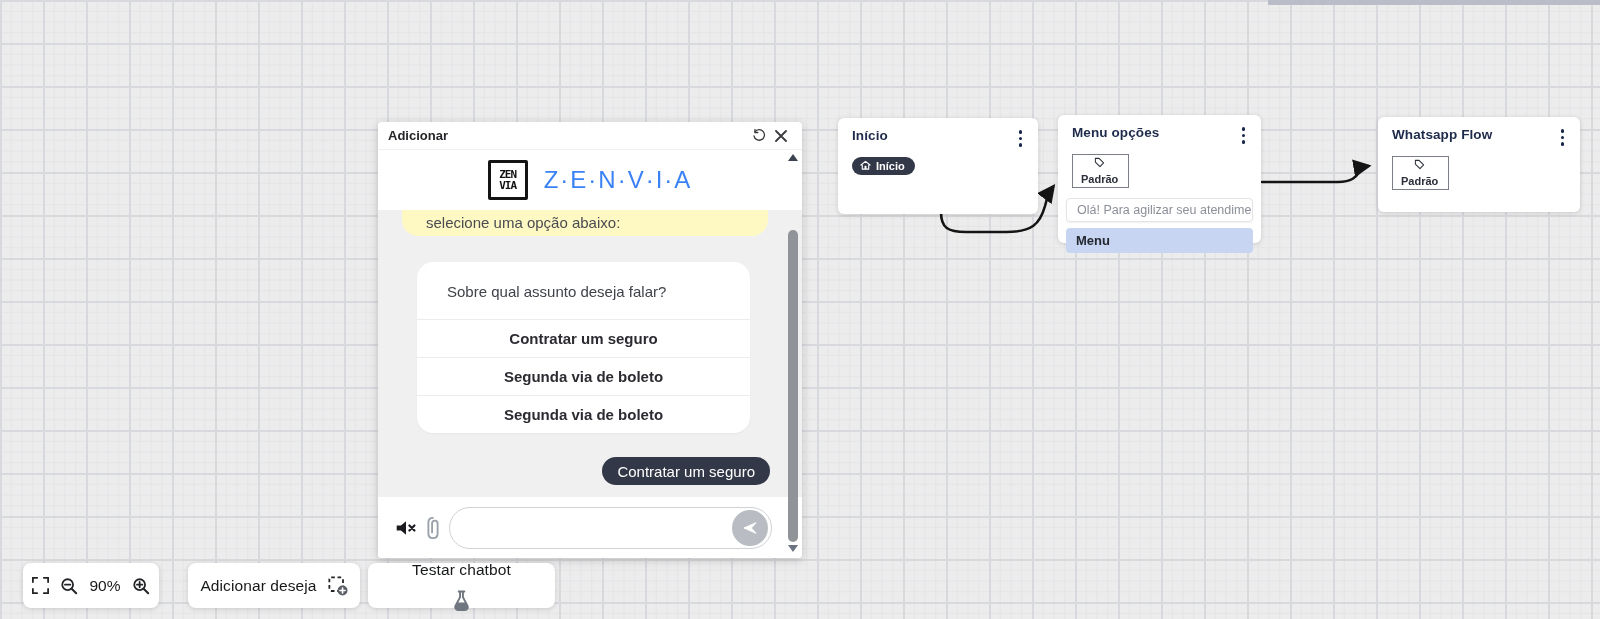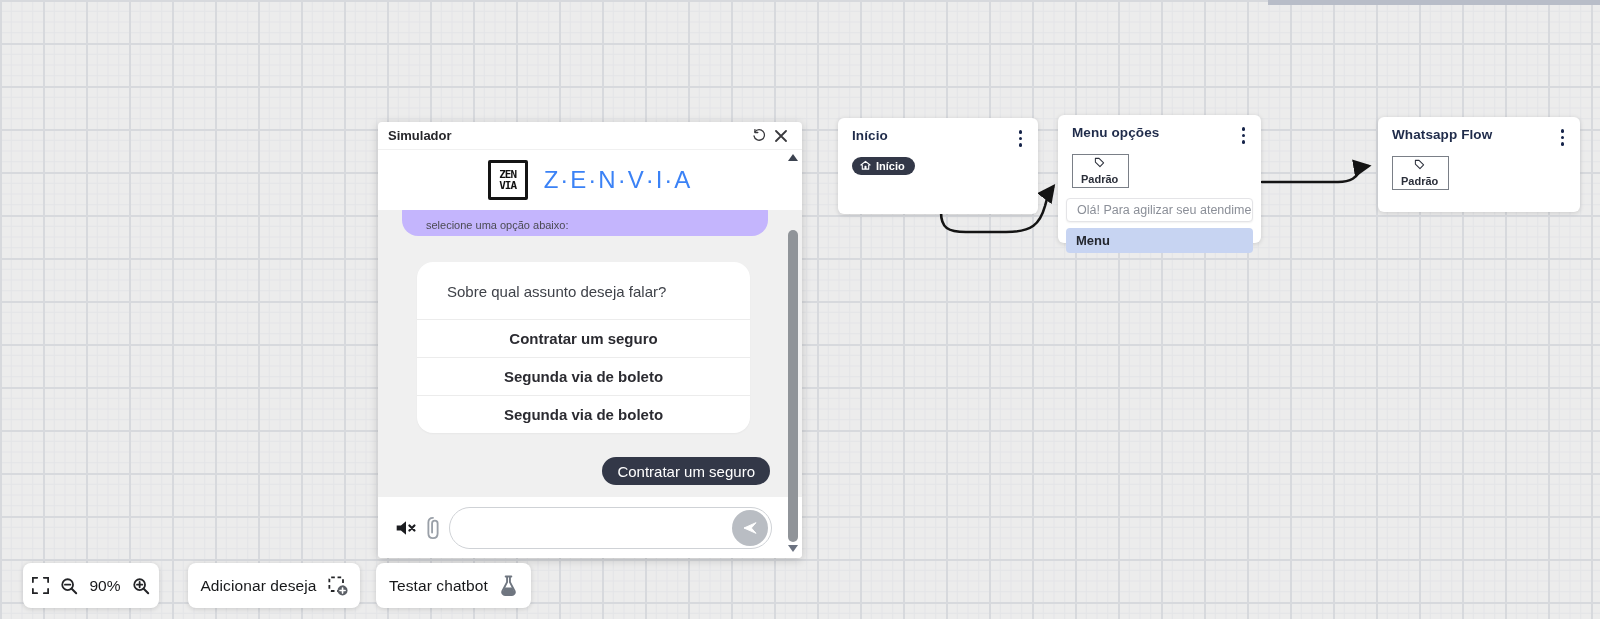--- a/index.html
+++ b/index.html
@@ -56,22 +56,22 @@
   .sim-body { position:relative; flex:1; }
   .logo-band { height:60px; background:#fff; display:flex; align-items:center;
     justify-content:center; gap:16px; }
   .logo-box { width:40px; height:40px; border:3px solid #141414; border-radius:2px;
     display:flex; flex-direction:column; align-items:center; justify-content:center;
     font-family:"DejaVu Sans Mono", monospace; font-size:11px; font-weight:800;
     line-height:11px; letter-spacing:-1px; color:#111; }
   .wordmark { font-size:24px; letter-spacing:2px; color:#3b82f6; }
   .chat { position:relative; height:287px; background:#f0f0f0; overflow:hidden; }
   .bubble-top { position:absolute; left:24px; top:-14px; width:366px; height:40px;
-    background:#c4b5fd; border-radius:16px; display:flex; align-items:flex-end;
-    padding:0 0 5px 24px; font-size:11px; color:#4b4b52; }
+    background:#fef9c3; border-radius:16px; display:flex; align-items:flex-end;
+    padding:0 0 5px 24px; font-size:15px; color:#4b4b52; }
   .q-card { position:absolute; left:39px; top:52px; width:333px; background:#fff;
     border-radius:16px; overflow:hidden; box-shadow:0 1px 2px rgba(0,0,0,.04); }
   .q-text { padding:21px 22px 19px 30px; font-size:15px; color:#3f4249; }
   .q-opt { border-top:1px solid #ececec; height:38px; display:flex; align-items:center;
     justify-content:center; font-size:15px; font-weight:700; color:#2b2b31; cursor:pointer; }
   .user-bubble { position:absolute; right:32px; top:247px; height:28px;
     background:#333848; color:#fff; border-radius:15px; display:flex;
     align-items:center; padding:0 15px; font-size:15px; font-weight:500; }
   .input-bar { height:61px; flex:0 0 61px; background:#fff; display:flex;
     align-items:center; padding:0 30px 0 17px; gap:8px; }
@@ -167,21 +167,21 @@
     <span class="badge-outline">
       <svg width="11" height="11" viewBox="0 0 24 24">
         <path d="M3 3 h8 l10 10 -8 8 L3 11 z" fill="none" stroke="#2b2f3a" stroke-width="2.2" stroke-linejoin="round"></path>
       </svg>
       <span>Padrão</span>
     </span>
   </div>
 
   <div class="sim">
     <div class="sim-header">
-      <span class="sim-title">Simulador</span>
+      <span class="sim-title">Adicionar</span>
       <span class="sim-hicon">
         <svg width="14" height="14" viewBox="0 0 24 24">
           <path d="M5 5 A 9 9 0 1 1 3.5 12" fill="none" stroke="#3a3a3e" stroke-width="2.2" stroke-linecap="round"></path>
           <path d="M5 1 v5 h5" fill="none" stroke="#3a3a3e" stroke-width="2.2" stroke-linecap="round" stroke-linejoin="round"></path>
         </svg>
       </span>
       <span class="sim-hicon">
         <svg width="12" height="12" viewBox="0 0 12 12">
           <path d="M1 1 L11 11 M11 1 L1 11" stroke="#3a3a3e" stroke-width="1.8" stroke-linecap="round"></path>
         </svg>
@@ -269,21 +269,21 @@
     <span class="btn-label">Adicionar deseja</span>
     <span class="tico">
       <svg width="20" height="20" viewBox="0 0 22 22">
         <rect x="1.5" y="1.5" width="15" height="15" rx="2" fill="none" stroke="#232427" stroke-width="2" stroke-dasharray="4 3"></rect>
         <circle cx="16" cy="16" r="5.5" fill="#5b5f66"></circle>
         <path d="M16 13.2 v5.6 M13.2 16 h5.6" stroke="#fff" stroke-width="1.8" stroke-linecap="round"></path>
       </svg>
     </span>
   </div>
 
-  <div class="tbar-card" style="left:376px; width:155px;">
+  <div class="tbar-card" style="left:368px; width:187px;flex-direction:column;">
     <span class="btn-label">Testar chatbot</span>
     <span class="tico">
       <svg width="19" height="21" viewBox="0 0 20 22">
         <path d="M7 1.5 h6 M8.5 1.5 v6 L3.5 17 a3 3 0 0 0 2.8 4 h7.4 a3 3 0 0 0 2.8 -4 L11.5 7.5 v-6" fill="none" stroke="#6f7680" stroke-width="2" stroke-linecap="round" stroke-linejoin="round"></path>
         <path d="M6 13 h8 l2.2 5 a1.6 1.6 0 0 1 -1.5 2.2 H5.3 a1.6 1.6 0 0 1 -1.5 -2.2 z" fill="#6f7680"></path>
       </svg>
     </span>
   </div>
 </div>
 

